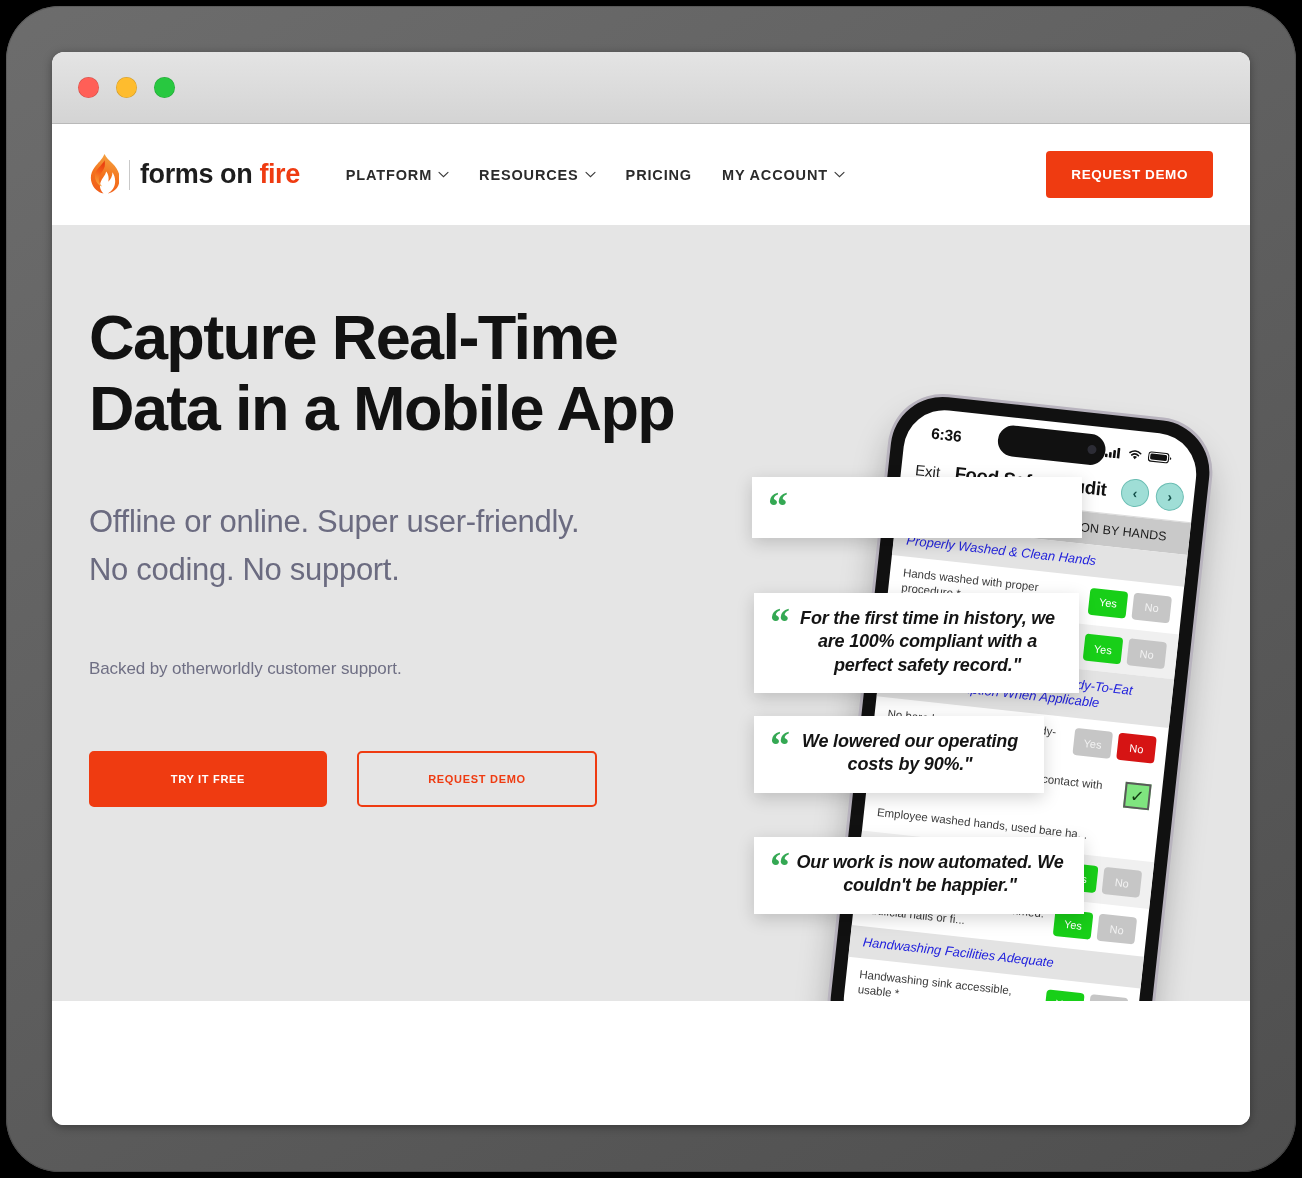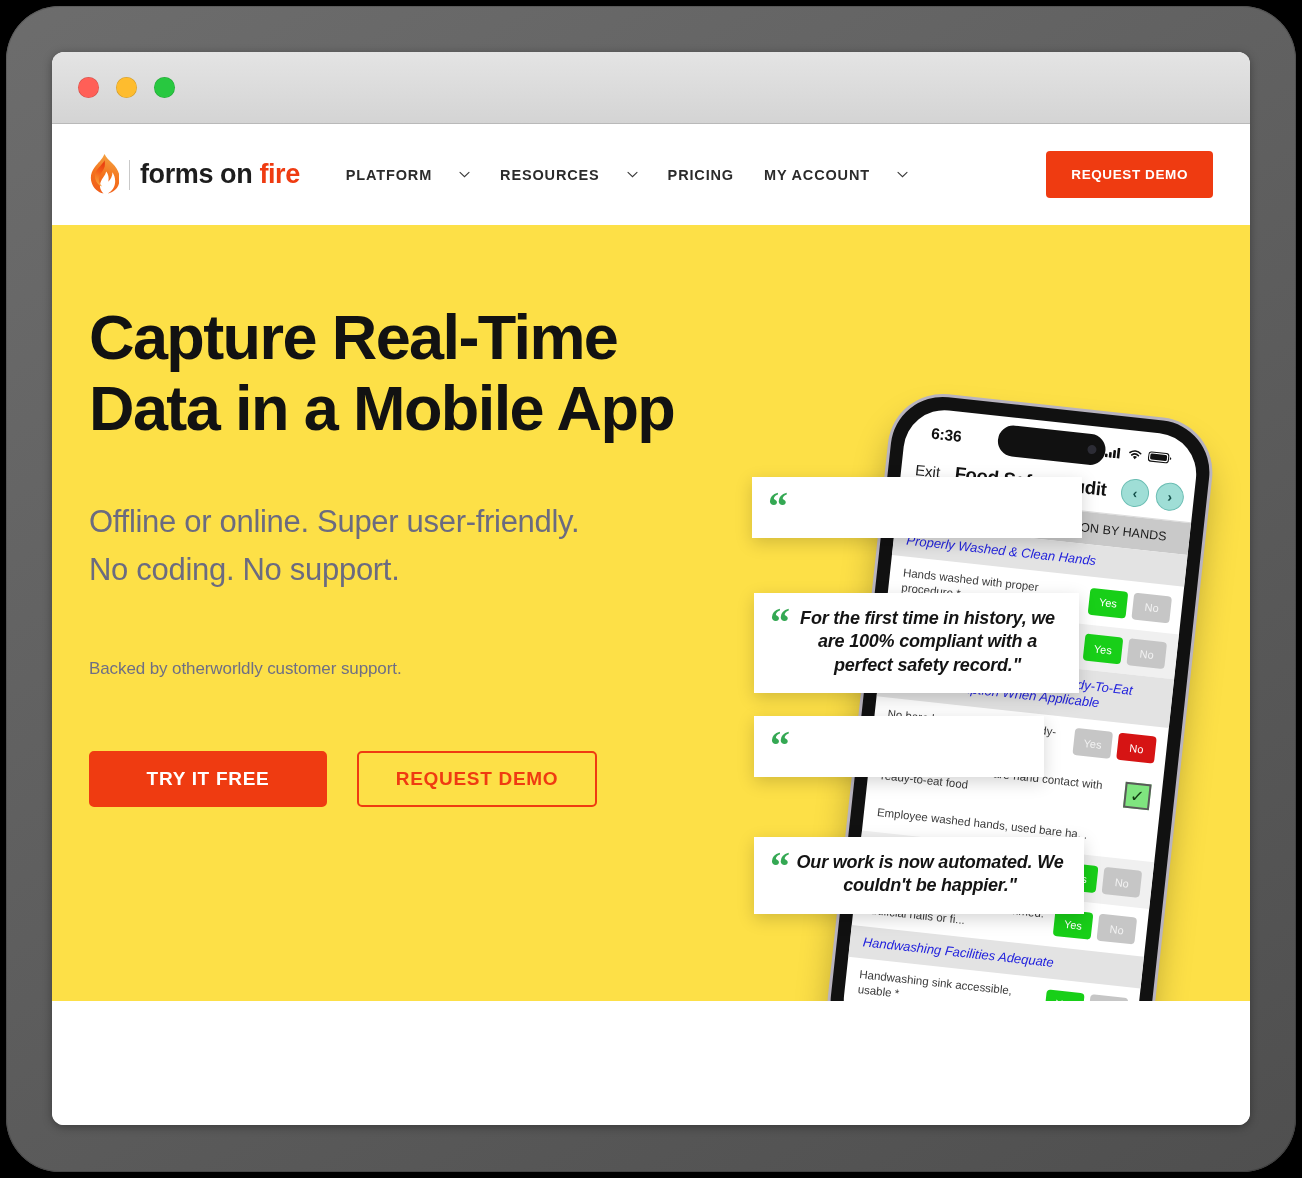--- a/index.html
+++ b/index.html
@@ -63,57 +63,57 @@
   .flame { width: 30px; height: 44px; display:block; }
   .brand-divider { width:1px; height:30px; background:#c9c9c9; }
   .brand-text {
     font-size: 27px; font-weight: 700; letter-spacing: -.4px;
     color: #1d1d1d; white-space: nowrap;
   }
   .brand-text .fire { color: #ef3b11; }
 
   .menu { display: flex; align-items: center; gap: 30px; }
   .menu-item {
-    display: flex; align-items: center; gap: 27px;
+    display: flex; align-items: center; gap: 6px;
     font-size: 14.5px; font-weight: 700; letter-spacing: .85px;
     color: #2b2b2b; cursor: pointer; white-space: nowrap;
   }
   .chev { width: 11px; height: 7px; display: block; }
   .nav-spacer { flex: 1; }
   .btn-demo-nav {
     background: #ef3b11; color: #fff;
     font-size: 13.5px; font-weight: 700; letter-spacing: .6px;
     padding: 16px 25px; border: none; border-radius: 4px;
     cursor: pointer; white-space: nowrap;
   }
 
   
   .hero {
     position: relative;
-    background: #fde047;
+    background: #e5e5e5;
     height: 776px;
     overflow: hidden;
   }
   .hero-copy { position: absolute; left: 37px; top: 77px; width: 640px; }
   h1.headline {
     font-size: 63px; line-height: 1.12; font-weight: 700;
     letter-spacing: -1.6px; color: #121212;
   }
   .subhead {
     margin-top: 55px;
     font-size: 31px; line-height: 1.56; font-weight: 400;
     color: #6b6b80; letter-spacing: -.3px;
   }
   .backed {
     margin-top: 64px;
     font-size: 17px; color: #6f6f84; letter-spacing: -.1px;
   }
   .cta-row { margin-top: 72px; display: flex; gap: 30px; }
   .btn {
-    font-size: 19px; font-weight: 700; letter-spacing: .7px;
+    font-size: 11px; font-weight: 700; letter-spacing: .7px;
     border-radius: 5px; cursor: pointer; white-space: nowrap;
     display: inline-flex; align-items: center; justify-content: center;
   }
   .btn-primary {
     background: #ef3b11; color: #fff; border: 2px solid #ef3b11;
     width: 238px; height: 56px;
   }
   .btn-outline {
     background: transparent; color: #ef3b11; border: 2px solid #ef3b11;
     width: 240px; height: 56px;
@@ -441,20 +441,21 @@
 
         <div class="quote-card" id="quote-0">
           <span class="qmark">“</span>
         </div>
         <div class="quote-card" id="quote-1">
           <span class="qmark">“</span>
           <span class="qtext">For the first time in history, we are 100% compliant with a perfect safety record."</span>
         </div>
         <div class="quote-card" id="quote-2">
           <span class="qmark">“</span>
+          <span class="qtext">We lowered our operating costs by 90%."</span>
         </div>
         <div class="quote-card" id="quote-3">
           <span class="qmark">“</span>
           <span class="qtext">Our work is now automated. We couldn't be happier."</span>
         </div>
 
       </section>
 
       <div class="footer-strip"></div>
     </div>

